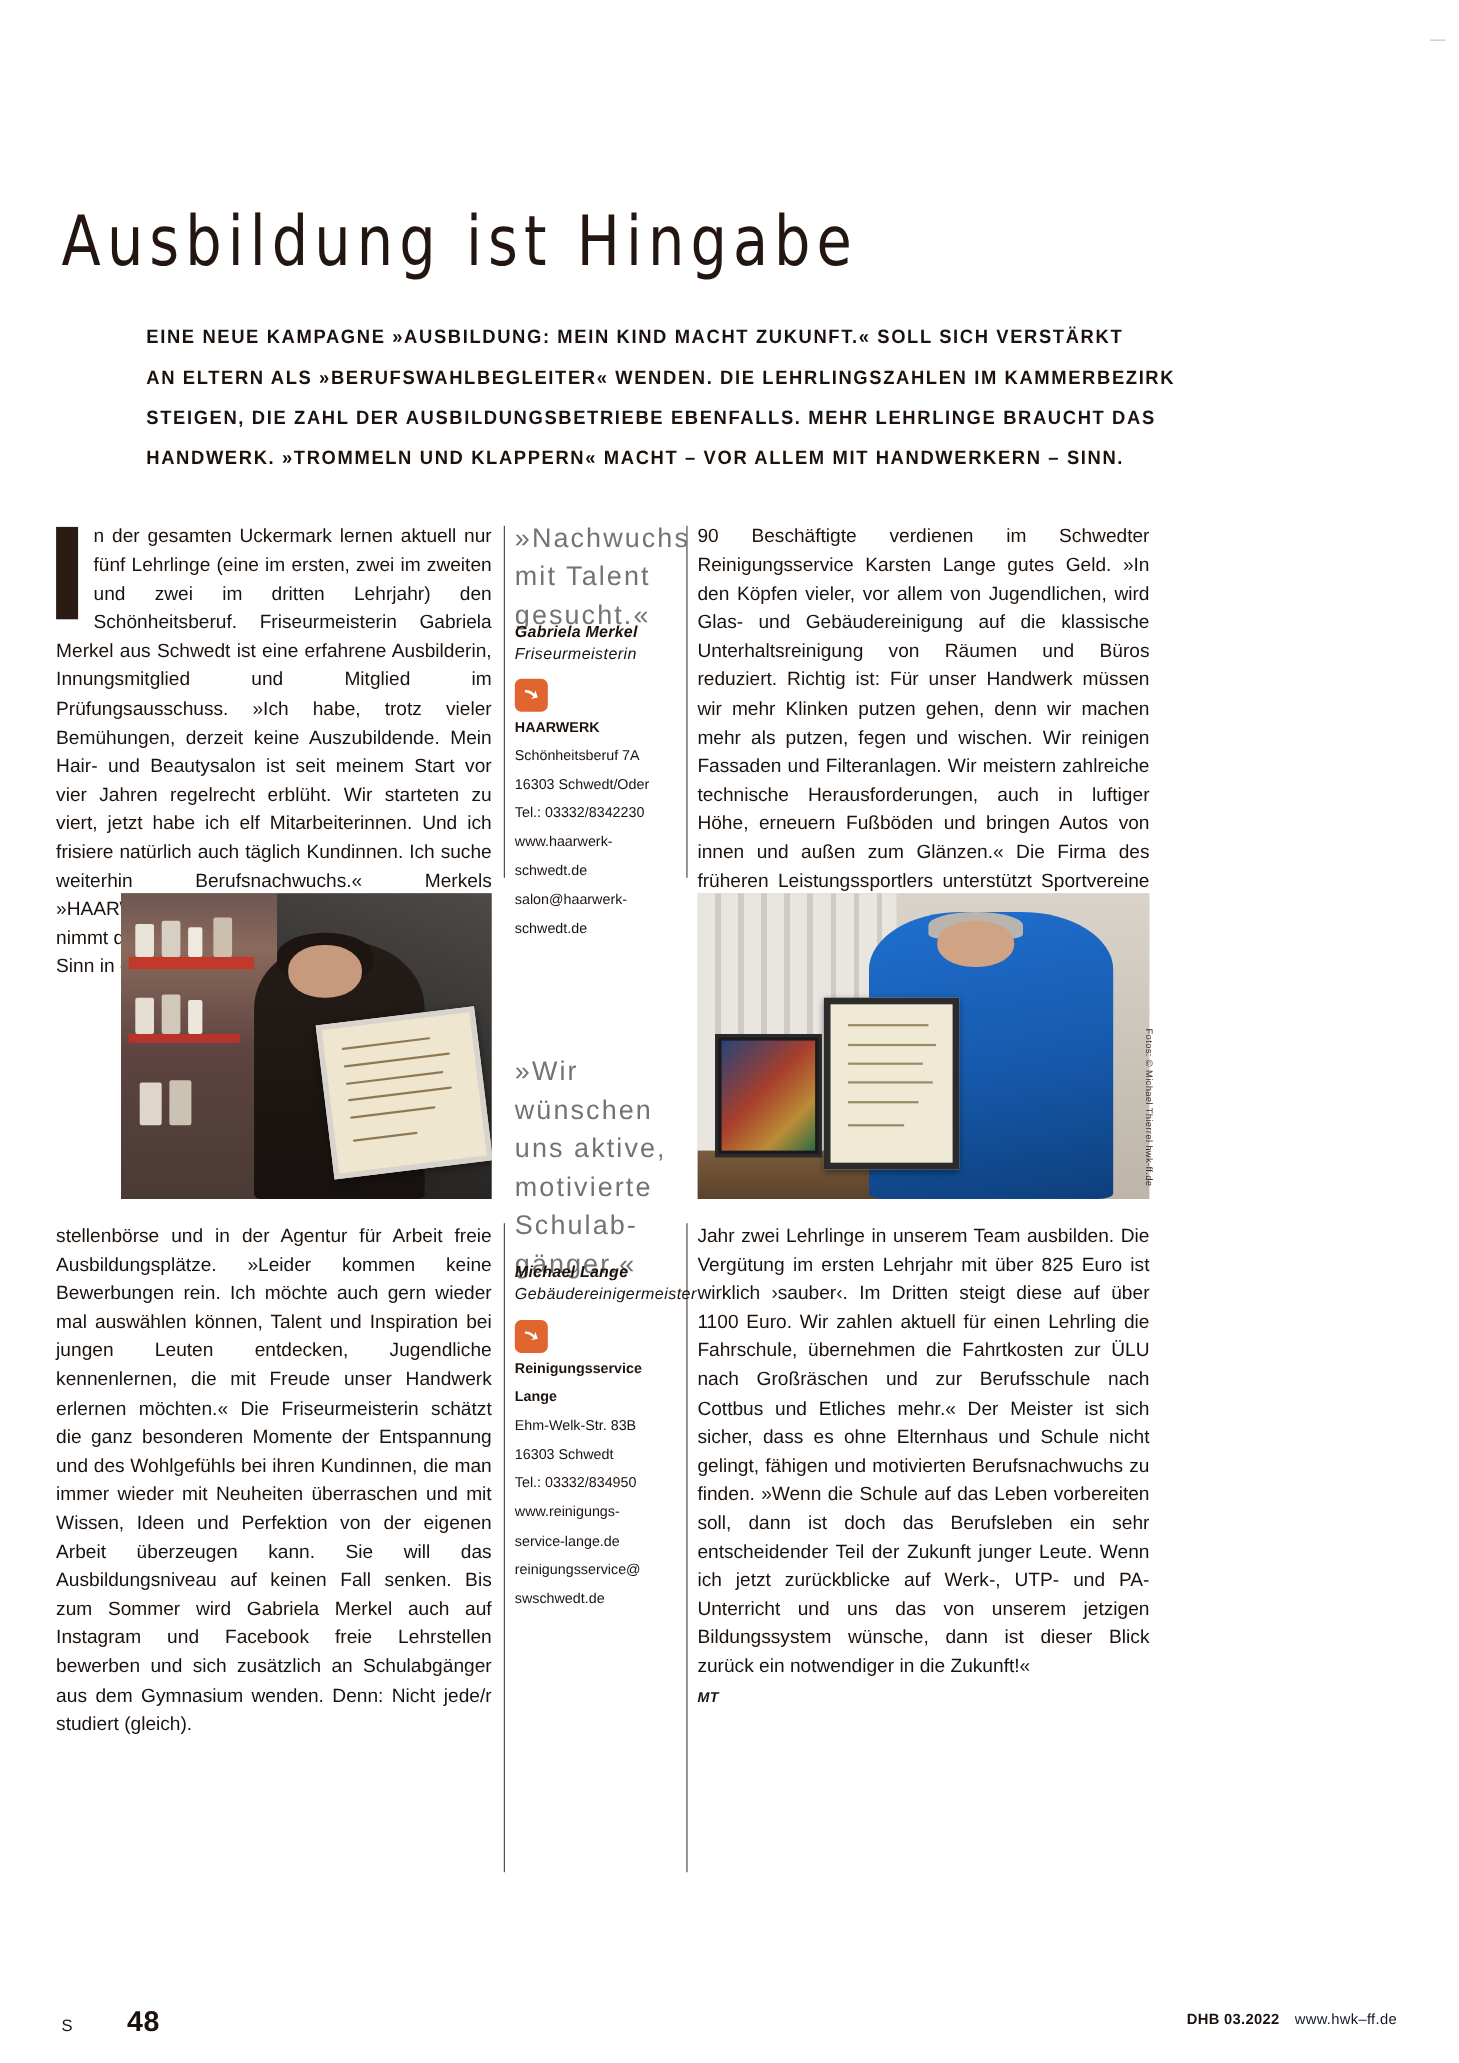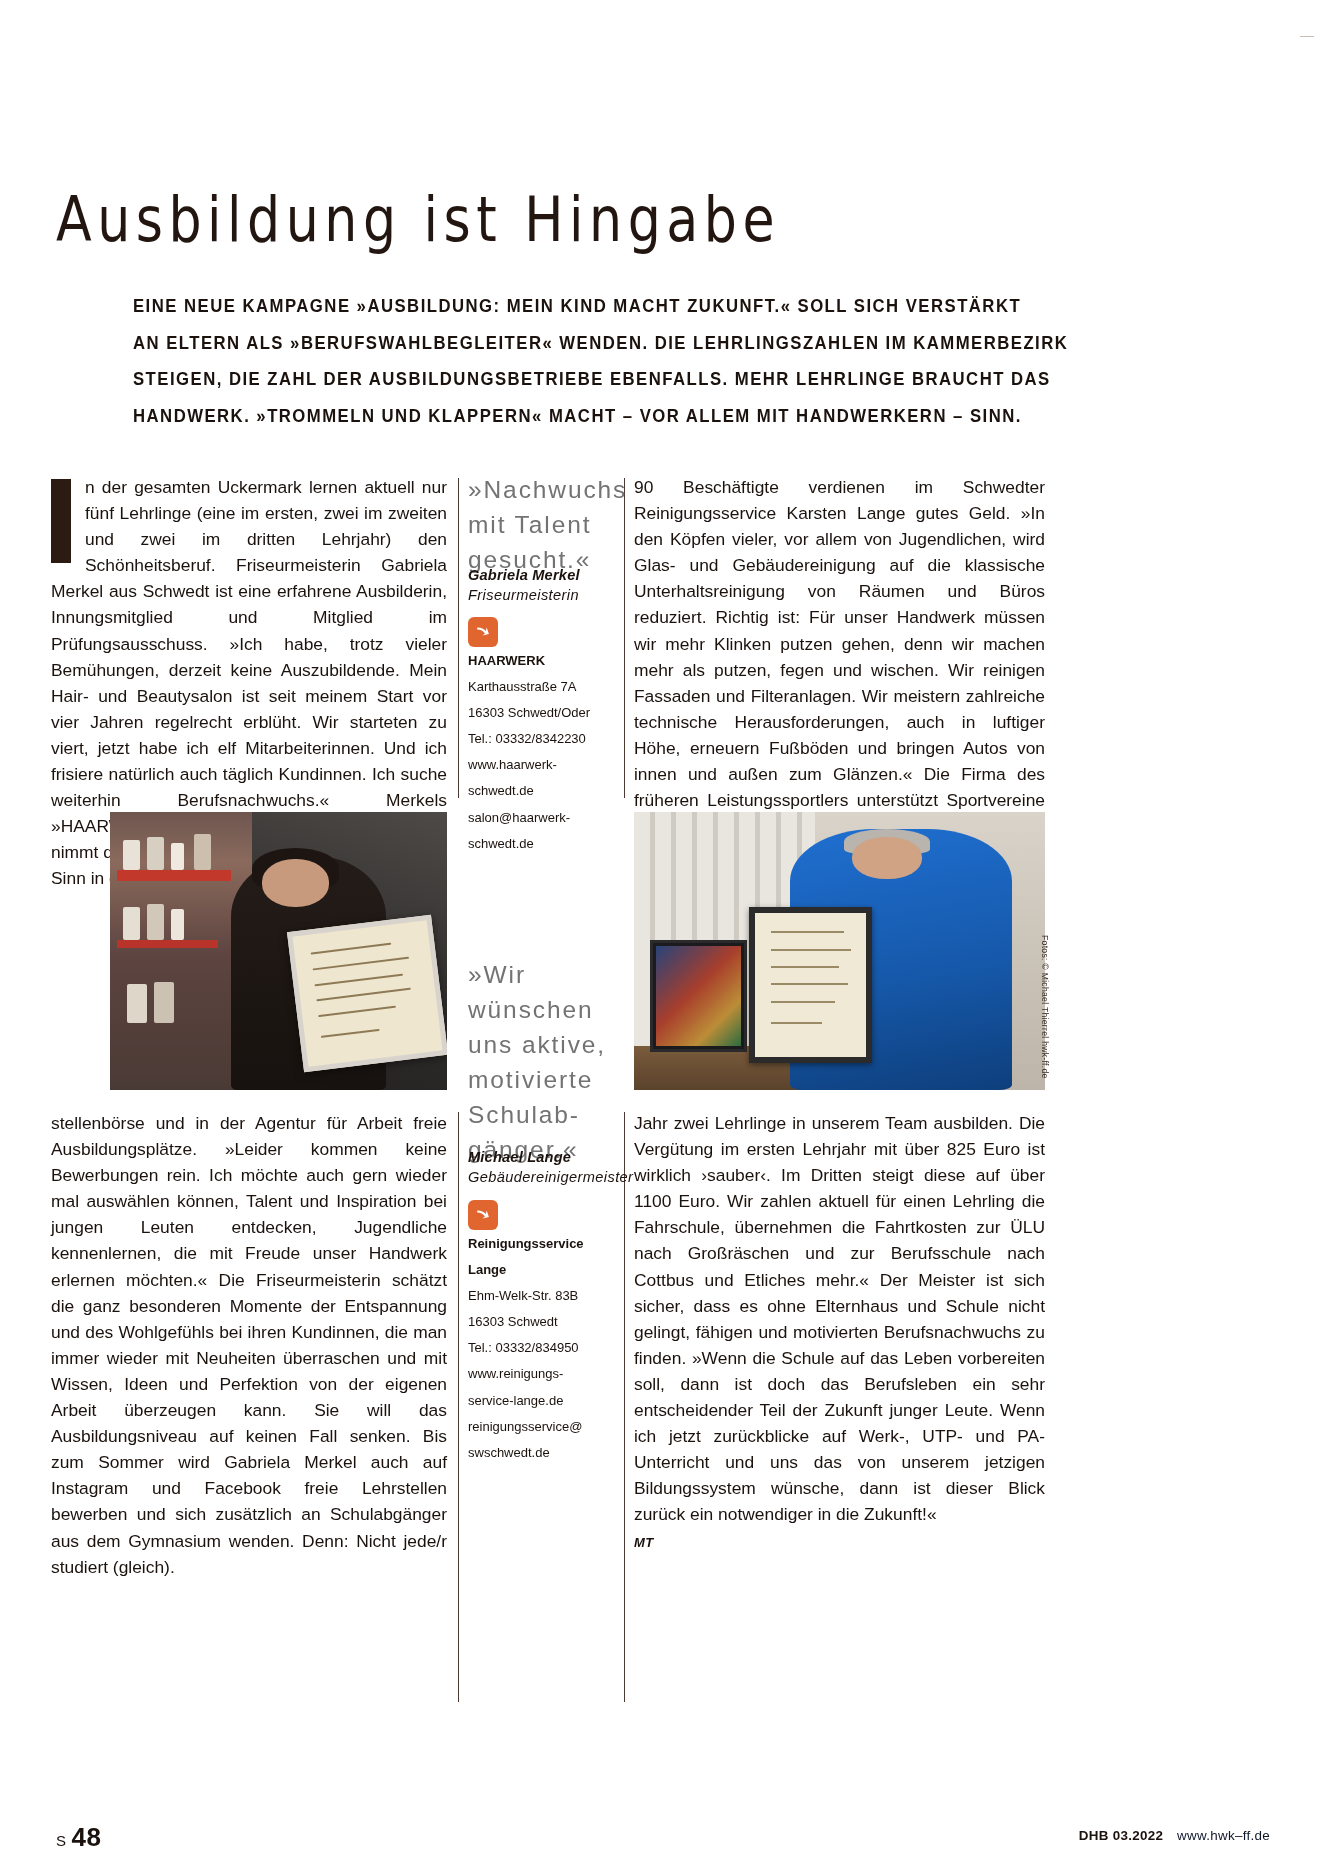--- a/index.html
+++ b/index.html
@@ -144,21 +144,21 @@
     font-size:13px;font-weight:700;font-style:italic;letter-spacing:.5px;
   }
 
   
   .footer-left{
     position:absolute;left:56px;top:1822px;
     font-family:"Liberation Sans Narrow","Liberation Sans",sans-serif;
     color:#1b120d;
   }
   .footer-left .s{font-size:15px;font-weight:400;letter-spacing:1px;}
-  .footer-left .num{font-size:26px;font-weight:700;letter-spacing:.5px;}
+  .footer-left .num{font-size:26px;font-weight:700;letter-spacing:.5px;margin-left:44px;}
   .footer-right{
     position:absolute;right:56px;top:1828px;
     font-family:"Liberation Sans Narrow","Liberation Sans",sans-serif;
     font-size:13.4px;color:#1b120d;white-space:nowrap;
   }
   .footer-right .pubid{font-weight:700;letter-spacing:.3px;margin-left:44px;}
   .footer-right .url{font-weight:400;letter-spacing:.3px;margin-left:10px;color:#0f172a;}
 
   .corner-mark{
     position:absolute;right:12px;top:36px;
@@ -252,21 +252,21 @@
     <div class="ro">Friseurmeisterin</div>
   </div>
 
   <div class="badge bd1">
     <svg width="18" height="18" viewBox="0 0 18 18" aria-hidden="true">
       <path d="M3.2 4.4c3.6-.2 6.6 1.1 8.6 3.6l.9-3.4 2.2 6.4-6.5 1.4 2.6-1.9C9.2 8.2 6.4 6.6 3.2 6.6z" fill="#ffffff"></path>
     </svg>
   </div>
   <div class="contact ct1">
     <div class="cname">HAARWERK</div>
-    <div>Karthausstraße 7A</div>
+    <div>Schönheitsberuf 7A</div>
     <div>16303 Schwedt/Oder</div>
     <div>Tel.: 03332/8342230</div>
     <div>www.haarwerk-</div>
     <div>schwedt.de</div>
     <div>salon@haarwerk-</div>
     <div>schwedt.de</div>
   </div>
 
   <div class="pullquote pq2">»Wir wünschen uns aktive, motivierte Schulab­gänger.«</div>
   <div class="attrib at2">

